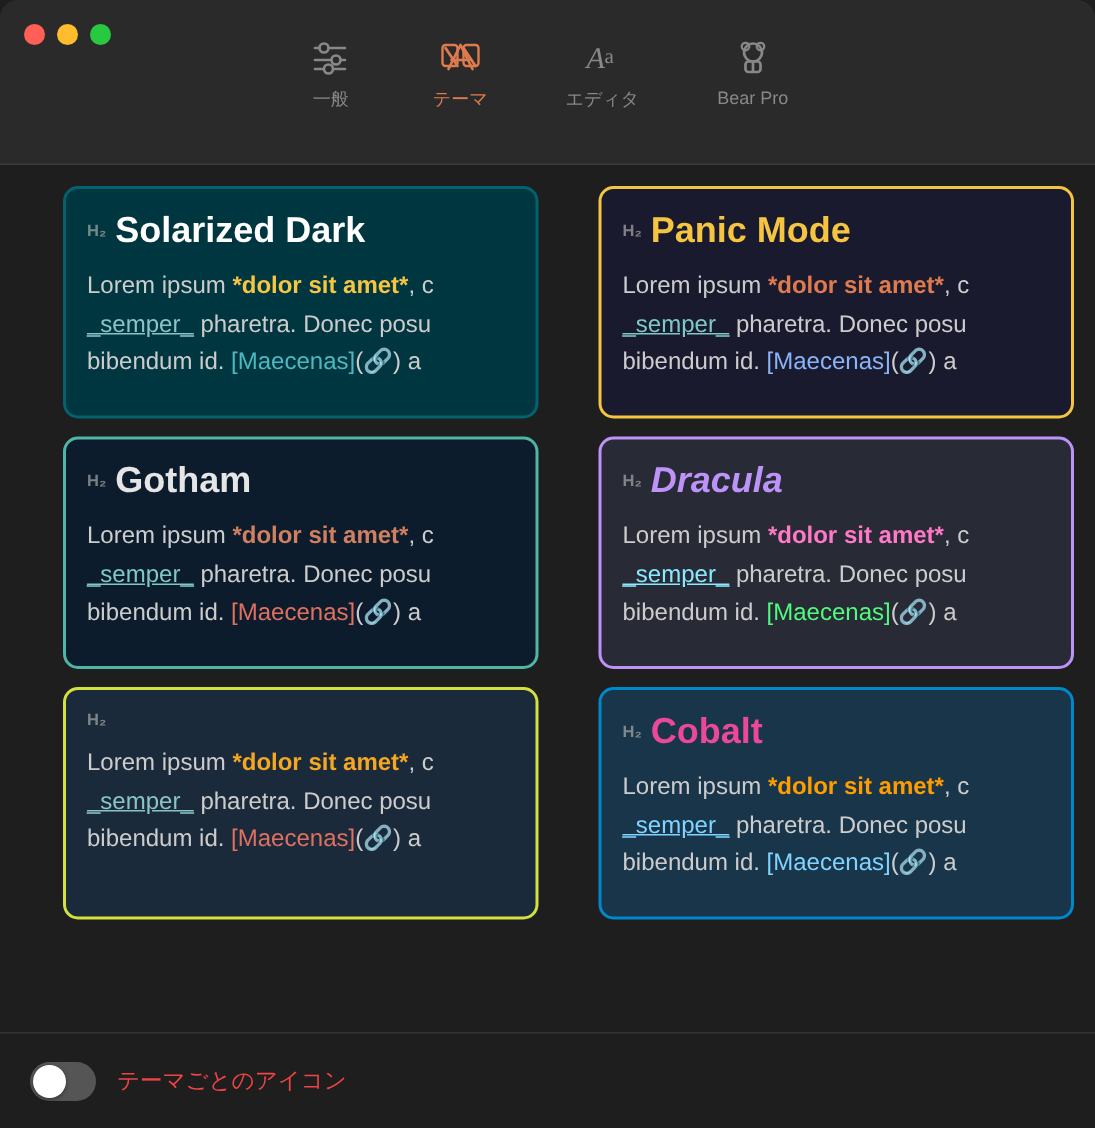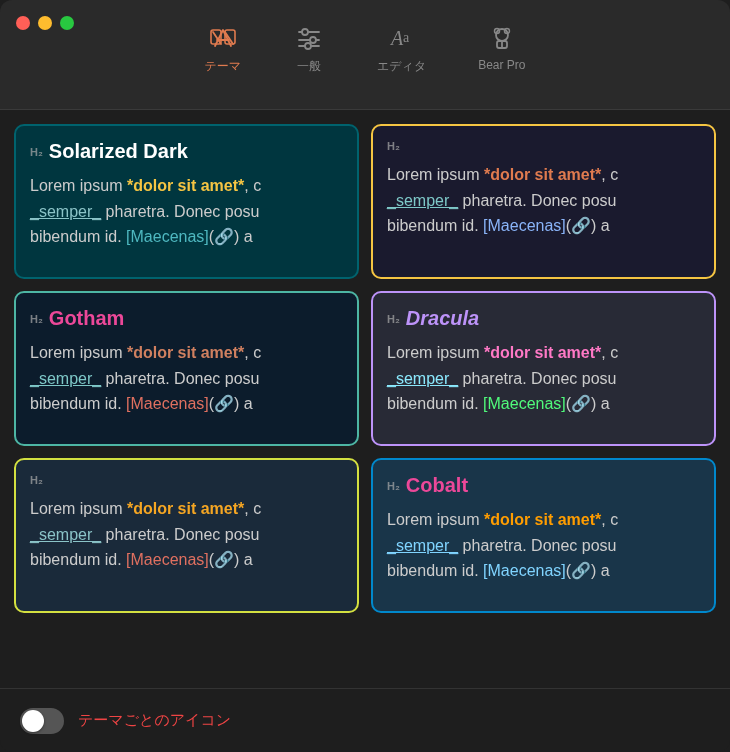--- a/index.html
+++ b/index.html
@@ -82,35 +82,36 @@
       grid-template-columns: 1fr 1fr;
       gap: 12px;
     }
 
     .theme-card {
       border-radius: 10px;
       padding: 14px 14px 12px 14px;
       border: 2px solid transparent;
       overflow: hidden;
       height: 155px;
+      margin-left: 28px;
     }
 
     .theme-card .heading {
       display: flex;
       align-items: center;
       gap: 6px;
       margin-bottom: 10px;
     }
     .theme-card .heading .h2-badge {
       font-size: 11px;
       font-weight: 600;
       opacity: 0.7;
     }
     .theme-card .heading .title {
-      font-size: 20px;
+      font-size: 24px;
       font-weight: 700;
     }
     .theme-card .body-text {
       font-size: 16px;
       line-height: 1.6;
       color: #ccc;
     }
     .theme-card .body-text .bold { font-weight: 700; }
     .theme-card .body-text .underline { text-decoration: underline; }
     .theme-card .body-text .link { }
@@ -136,21 +137,21 @@
     .panic-mode .bold { color: #e07b4f; }
     .panic-mode .underline { color: #7ec8c8; }
     .panic-mode .link { color: #8ab4f8; }
 
     
     .gotham {
       background: #0c1c2c;
       border-color: #4db6a4;
     }
     .gotham .h2-badge { color: #aaa; }
-    .gotham .title { color: #ec4899; }
+    .gotham .title { color: #e5e5e5; }
     .gotham .bold { color: #d08060; }
     .gotham .underline { color: #7ec8c8; }
     .gotham .link { color: #e07060; }
 
     
     .dracula {
       background: #282a36;
       border-color: #bd93f9;
     }
     .dracula .h2-badge { color: #aaa; }
@@ -217,51 +218,51 @@
 </head>
 <body>
 
 <div class="titlebar">
   <div class="traffic-lights">
     <div class="traffic-light tl-red"></div>
     <div class="traffic-light tl-yellow"></div>
     <div class="traffic-light tl-green"></div>
   </div>
   <div class="tabs">
+
+    <div class="tab">
+      <div class="tab-icon">
+        <svg width="28" height="28" viewBox="0 0 28 28" fill="none">
+          <line x1="4" y1="8" x2="24" y2="8" stroke="#888" stroke-width="1.8" stroke-linecap="round"></line>
+          <circle cx="10" cy="8" r="3" stroke="#888" stroke-width="1.8" fill="#2a2a2a"></circle>
+          <line x1="4" y1="16" x2="24" y2="16" stroke="#888" stroke-width="1.8" stroke-linecap="round"></line>
+          <circle cx="18" cy="16" r="3" stroke="#888" stroke-width="1.8" fill="#2a2a2a"></circle>
+          <line x1="4" y1="22" x2="24" y2="22" stroke="#888" stroke-width="1.8" stroke-linecap="round"></line>
+          <circle cx="13" cy="22" r="3" stroke="#888" stroke-width="1.8" fill="#2a2a2a"></circle>
+        </svg>
+      </div>
+      <span class="tab-label">一般</span>
+    </div>
 
     <div class="tab active">
       <div class="tab-icon">
         <svg width="32" height="32" viewBox="0 0 32 32" fill="none">
           <path d="M8 24 L16 8 L24 24" stroke="#e07b4f" stroke-width="1.8" stroke-linecap="round" stroke-linejoin="round"></path>
           <path d="M10 18 L22 18" stroke="#e07b4f" stroke-width="1.8" stroke-linecap="round"></path>
           <path d="M6 10 L14 22" stroke="#d04040" stroke-width="1.8" stroke-linecap="round"></path>
           <path d="M18 10 L26 22" stroke="#4080e0" stroke-width="1.8" stroke-linecap="round"></path>
           <rect x="4" y="8" width="10" height="14" rx="2" stroke="#e07b4f" stroke-width="1.6" fill="none"></rect>
           <rect x="18" y="8" width="10" height="14" rx="2" stroke="#e07b4f" stroke-width="1.6" fill="none"></rect>
         </svg>
       </div>
       <span class="tab-label" style="color:#e07b4f;">テーマ</span>
     </div>
 
     <div class="tab">
       <div class="tab-icon">
-        <svg width="28" height="28" viewBox="0 0 28 28" fill="none">
-          <line x1="4" y1="8" x2="24" y2="8" stroke="#888" stroke-width="1.8" stroke-linecap="round"></line>
-          <circle cx="10" cy="8" r="3" stroke="#888" stroke-width="1.8" fill="#2a2a2a"></circle>
-          <line x1="4" y1="16" x2="24" y2="16" stroke="#888" stroke-width="1.8" stroke-linecap="round"></line>
-          <circle cx="18" cy="16" r="3" stroke="#888" stroke-width="1.8" fill="#2a2a2a"></circle>
-          <line x1="4" y1="22" x2="24" y2="22" stroke="#888" stroke-width="1.8" stroke-linecap="round"></line>
-          <circle cx="13" cy="22" r="3" stroke="#888" stroke-width="1.8" fill="#2a2a2a"></circle>
-        </svg>
-      </div>
-      <span class="tab-label">一般</span>
-    </div>
-
-    <div class="tab">
-      <div class="tab-icon">
         <svg width="30" height="30" viewBox="0 0 30 30" fill="none">
           <text x="4" y="22" font-size="20" fill="#888" font-family="serif" font-style="italic">A</text>
           <text x="16" y="19" font-size="14" fill="#888" font-family="serif">a</text>
         </svg>
       </div>
       <span class="tab-label">エディタ</span>
     </div>
 
     <div class="tab">
       <div class="tab-icon">
@@ -289,20 +290,21 @@
       <div class="body-text">
         Lorem ipsum <span class="bold">*dolor sit amet*</span>, c<br>
         <span class="underline">_semper_</span> pharetra. Donec posu<br>
         bibendum id. <span class="link">[Maecenas]</span>(<span class="link">🔗</span>) a
       </div>
     </div>
 
     <div class="theme-card panic-mode">
       <div class="heading">
         <span class="h2-badge">H₂</span>
+        <span class="title">Panic Mode</span>
       </div>
       <div class="body-text">
         Lorem ipsum <span class="bold">*dolor sit amet*</span>, c<br>
         <span class="underline">_semper_</span> pharetra. Donec posu<br>
         bibendum id. <span class="link">[Maecenas]</span>(<span class="link">🔗</span>) a
       </div>
     </div>
 
     <div class="theme-card gotham">
       <div class="heading">

